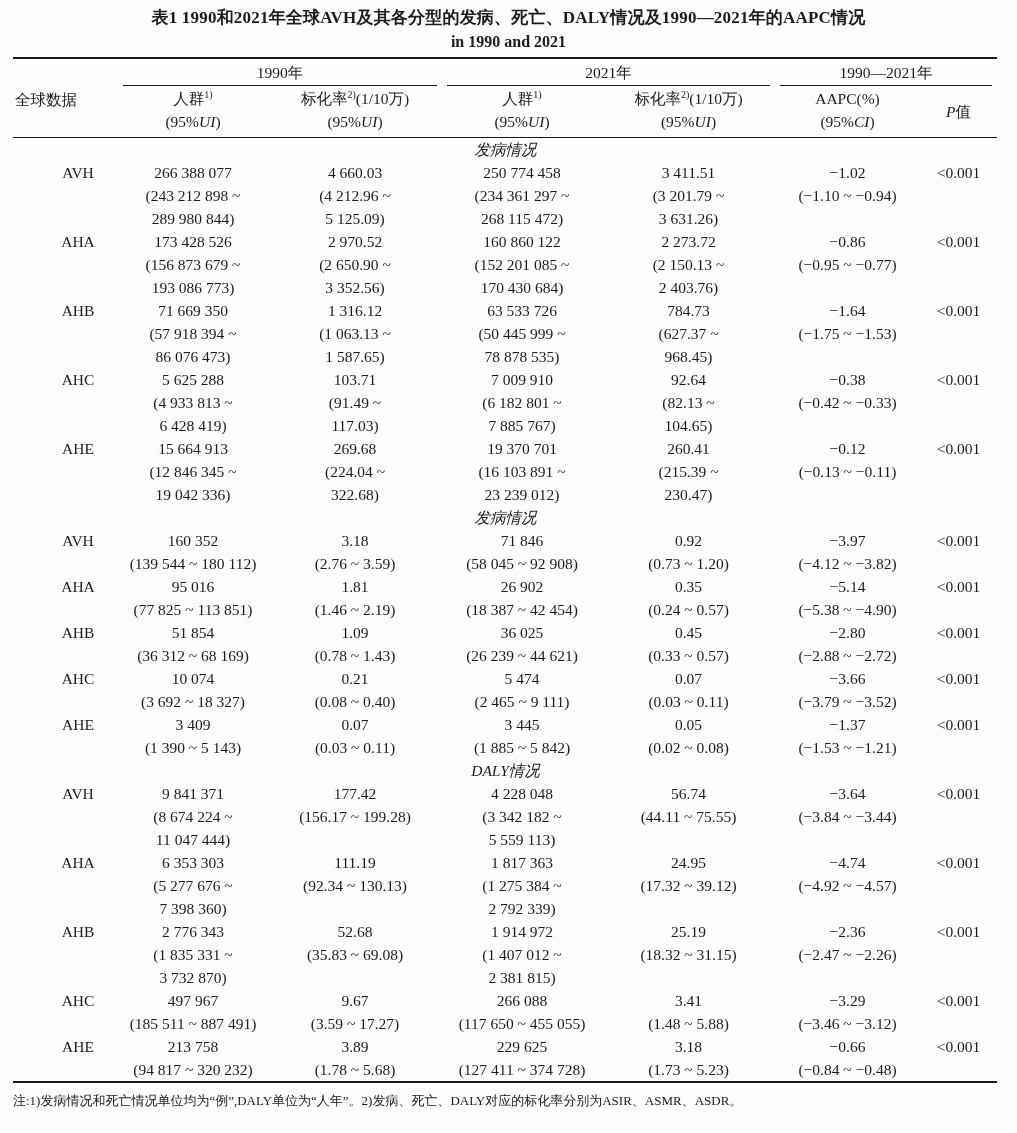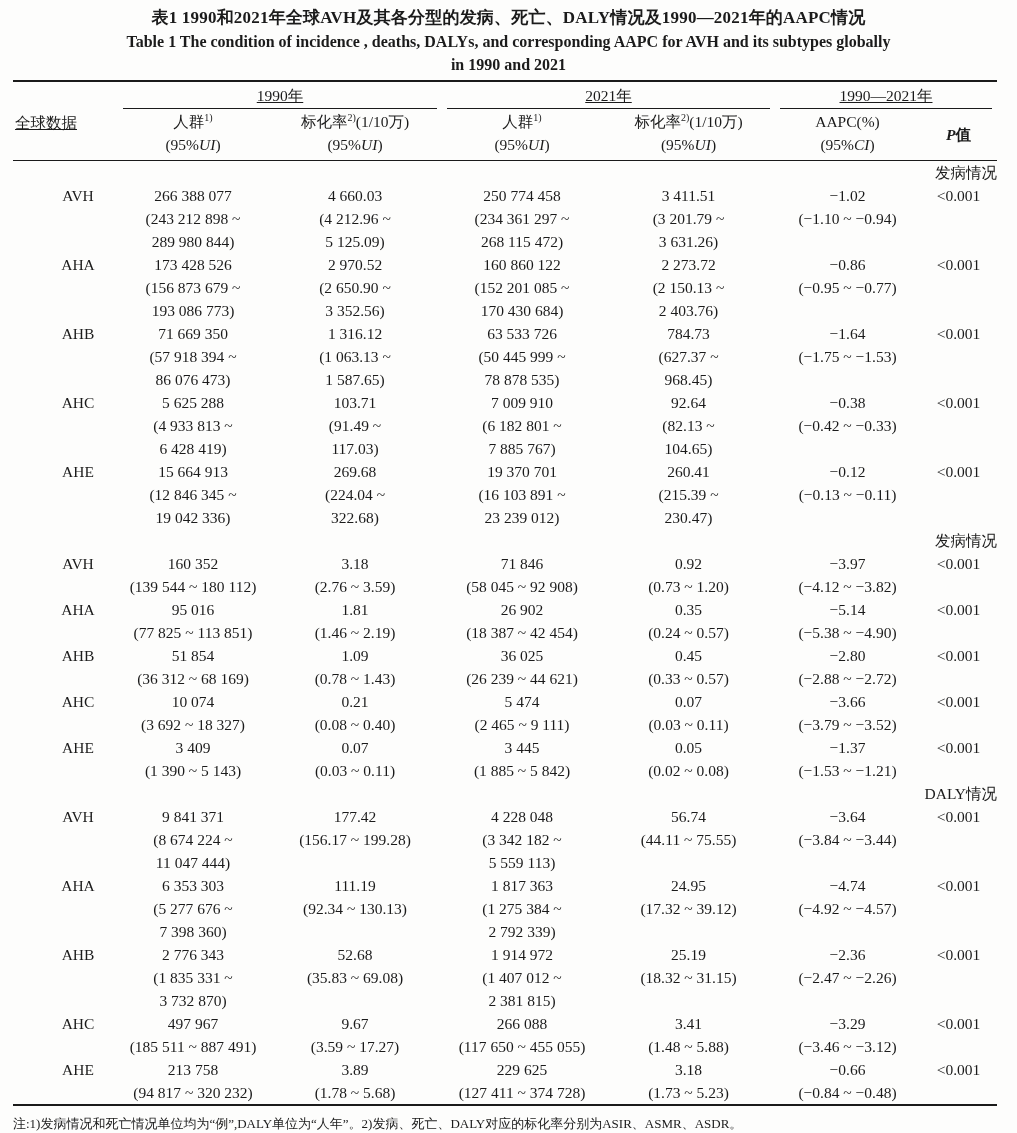--- a/index.html
+++ b/index.html
@@ -20,40 +20,39 @@
   }
   .tbl th, .tbl td {
     font-weight:normal; padding:0;
     font-size:15.5px; line-height:23px;
     text-align:center; vertical-align:top;
   }
   thead th.stub {
     text-align:left; vertical-align:middle; padding-left:2px;
     border-bottom:1.5px solid #1b1b1b;
   }
-  thead tr.grp th { padding-top:2px;text-decoration:underline; }
+  thead tr.grp th { padding-top:2px; }
   thead tr.grp th .spanner {
     border-bottom:1.2px solid #1b1b1b; margin:0 5px; line-height:24px;
   }
   thead tr.sub th { border-bottom:1.5px solid #1b1b1b; padding:1px 0 4px 0; }
-  thead tr.sub th.pcol { vertical-align:middle; padding-bottom:2px;font-weight:bold; }
+  thead tr.sub th.pcol { vertical-align:middle; padding-bottom:2px; }
   sup { font-size:10px; line-height:0; vertical-align:super; }
   .it { font-style:italic; }
   tbody td { vertical-align:top; }
-  tbody tr.section-row td { text-align:right; padding-left:1px; }
+  tbody tr.section-row td { text-align:center; padding-left:1px;font-style:italic; }
   tbody td.rowname { text-align:center; padding-left:25px; }
   .footnote { font-size:13px; line-height:21px; margin:7px 0 0 13px; }
 </style>
 </head>
 <body>
 
 <div class="page">
 
   <div class="t-zh">表1  1990和2021年全球AVH及其各分型的发病、死亡、DALY情况及1990—2021年的AAPC情况</div>
-  <div class="t-en">Table 1  The condition of incidence , deaths, DALYs, and corresponding AAPC for AVH and its subtypes globally</div>
   <div class="t-en">in 1990 and 2021</div>
 
   <table class="tbl">
     <colgroup>
       <col style="width:105px">
         <col style="width:150px">
         <col style="width:174px">
       <col style="width:160px">
         <col style="width:173px">
         <col style="width:145px">

